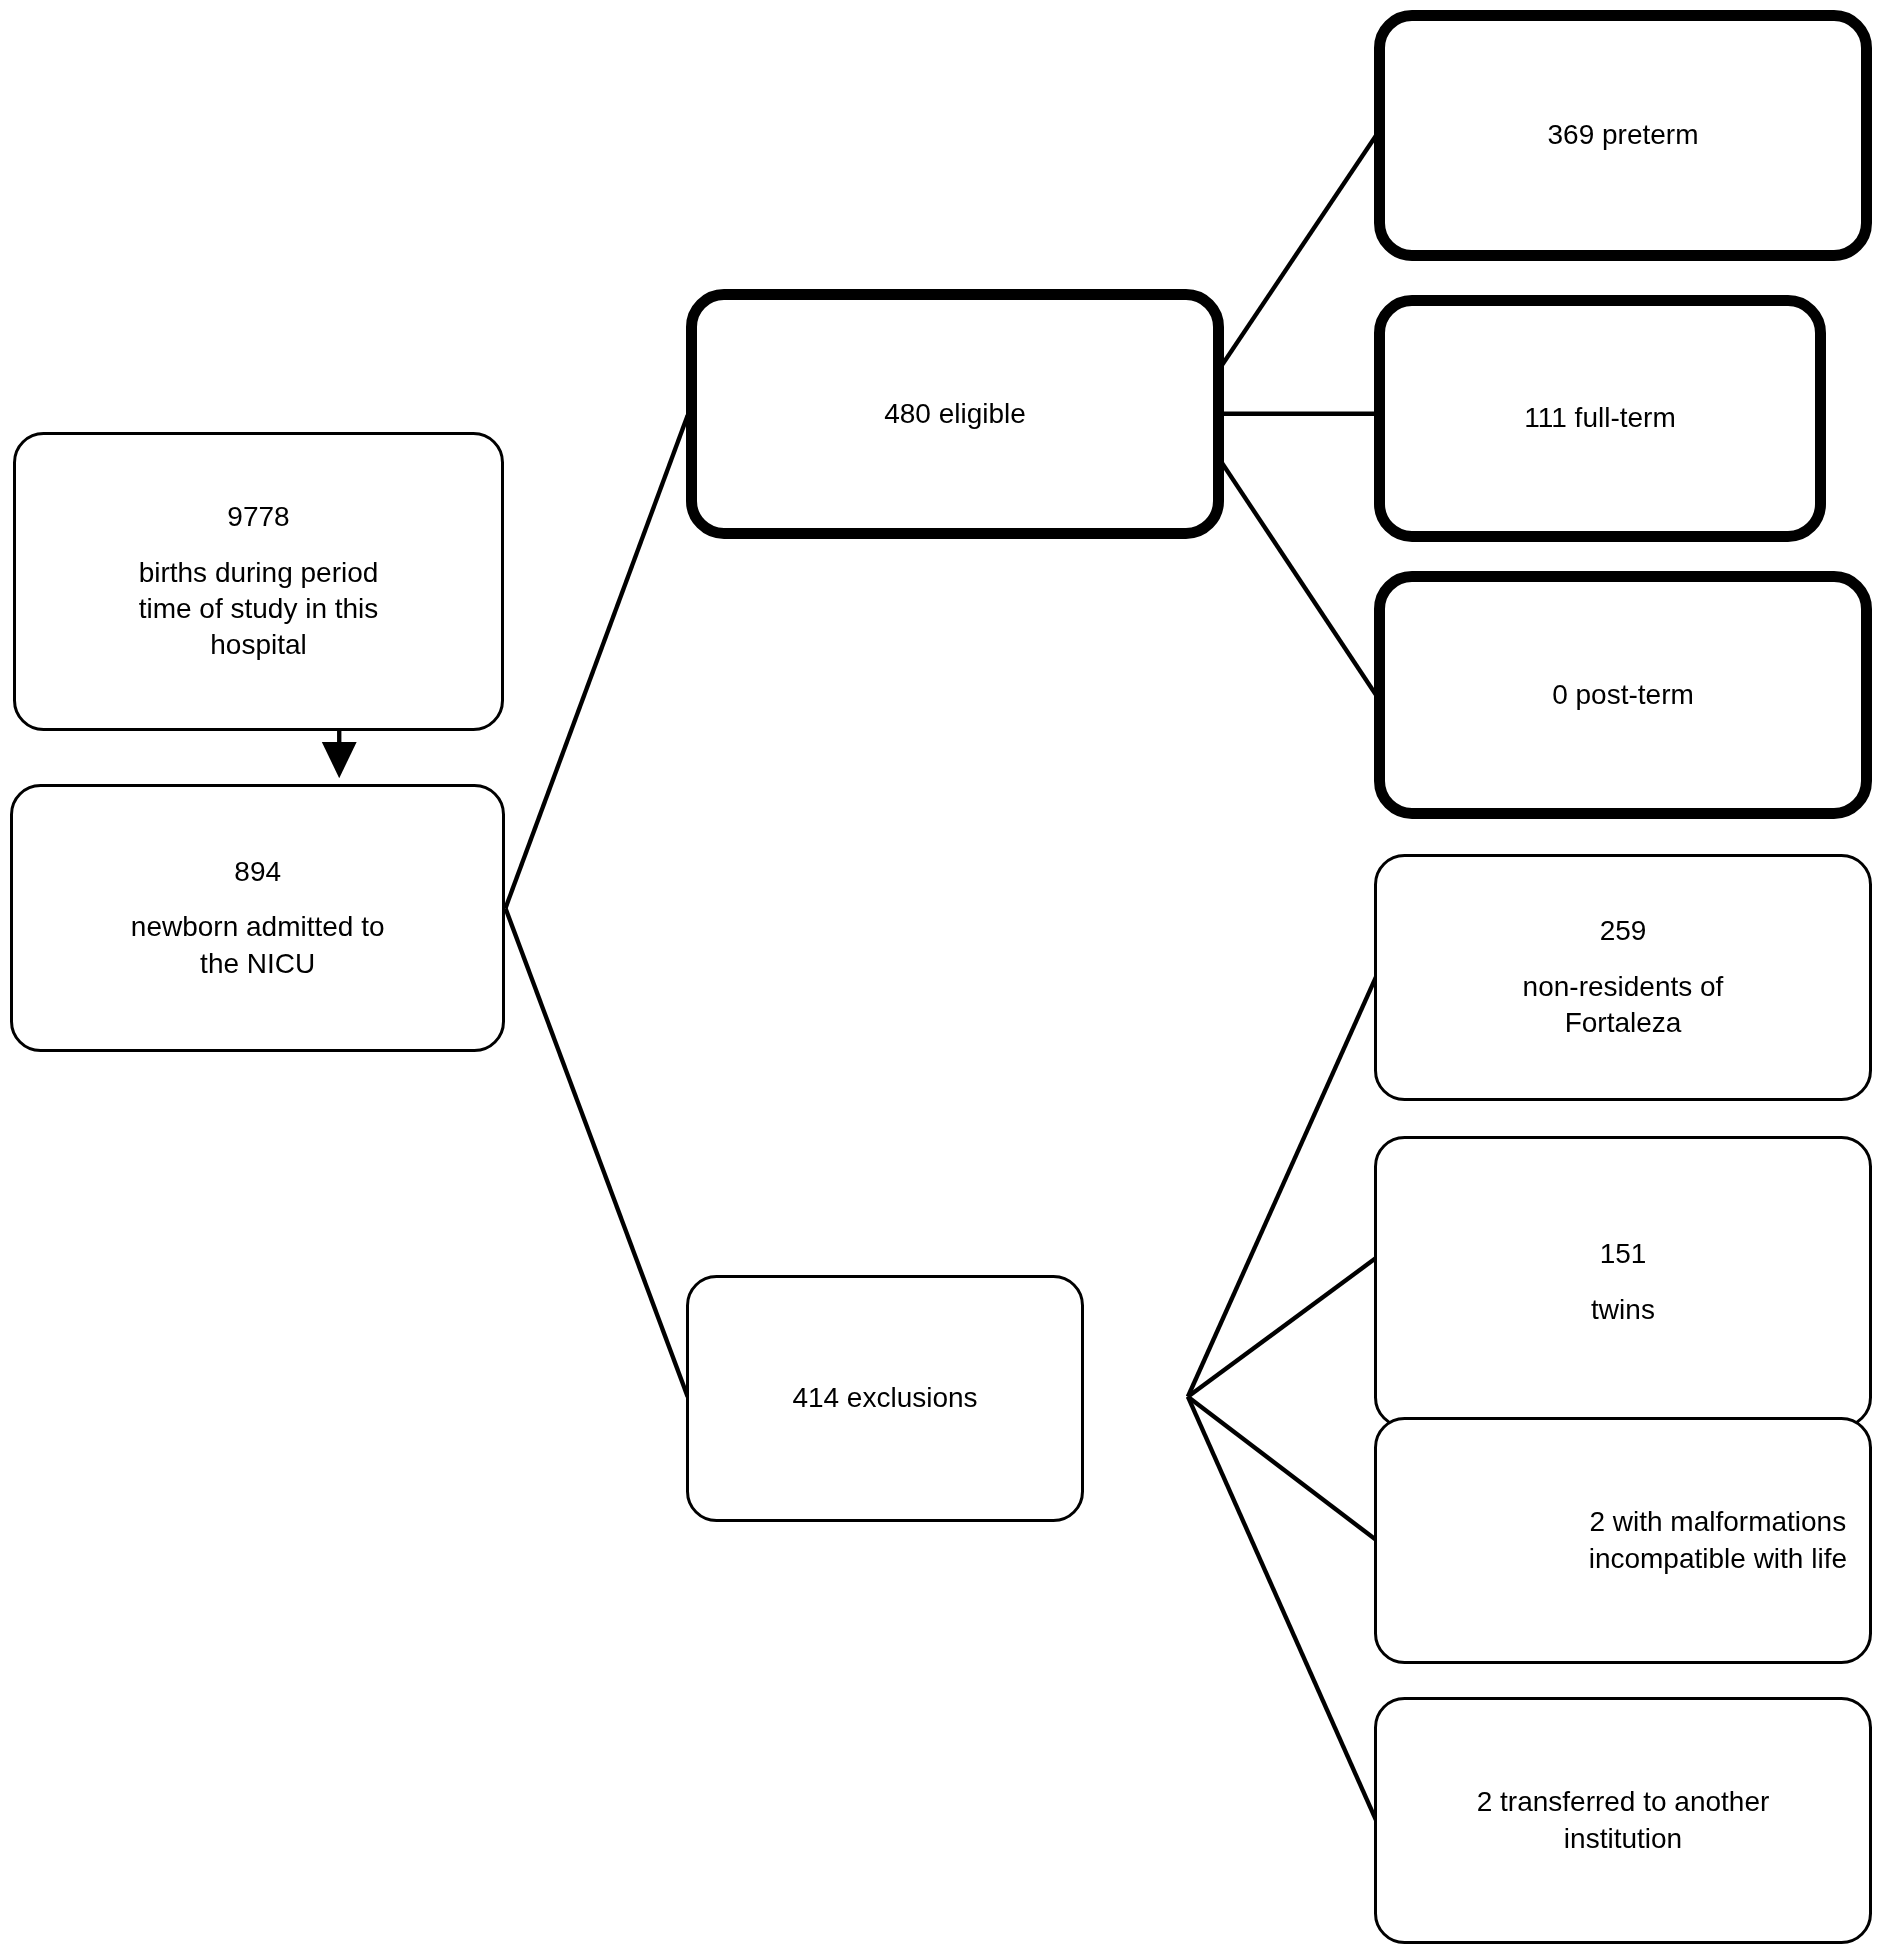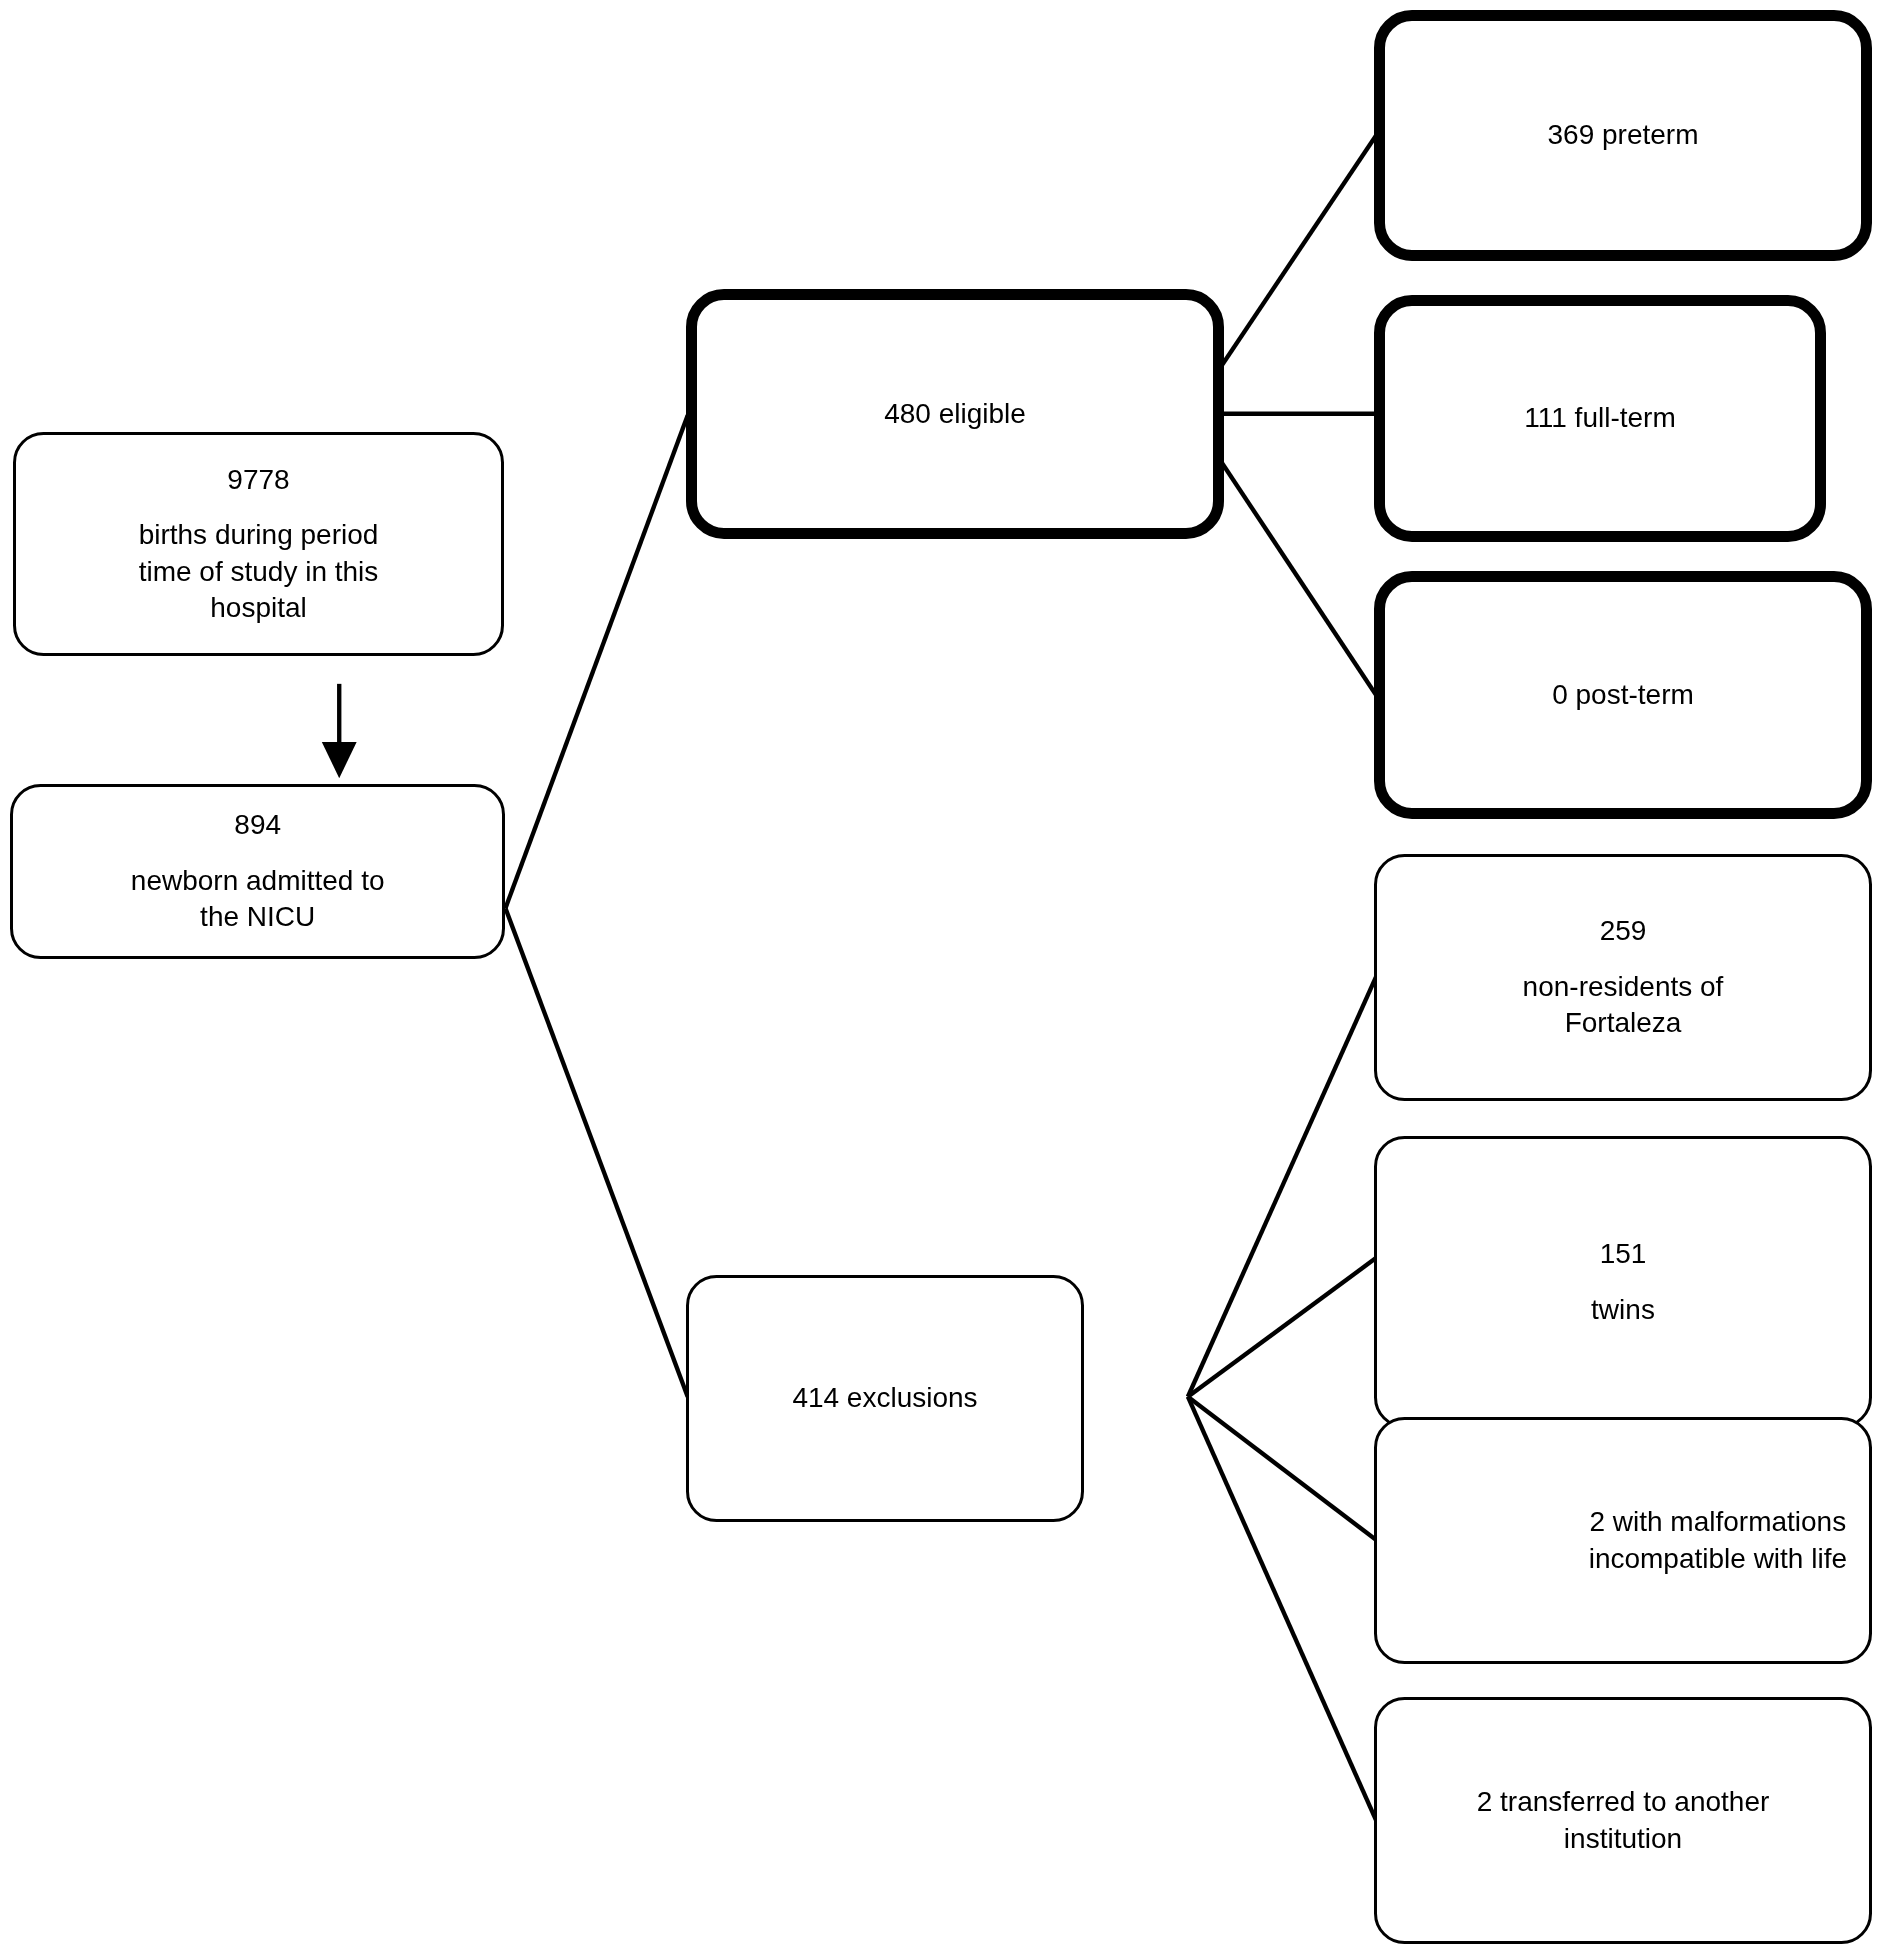--- a/index.html
+++ b/index.html
@@ -42,22 +42,22 @@
     border-radius: 38px;
   }
   .num {
     margin-bottom: 19px;
   }
   .lbl {
     white-space: pre-line;
   }
 
   
-  #box-births        { left: 13px;   top: 432px;  width: 491px; height: 224px; }
-  #box-admitted      { left: 10.2px;   top: 784px; width: 495px; height: 175px; }
+  #box-births        { left: 13px;   top: 432px;  width: 491px; height: 299px; }
+  #box-admitted      { left: 10.2px;   top: 784px; width: 495px; height: 268px; }
   #box-eligible      { left: 686px;  top: 289px;  width: 538px; height: 250px; }
   #box-exclusions    { left: 686px;  top: 1275px; width: 398px; height: 247px; }
   #box-preterm       { left: 1374px; top: 10.2px;   width: 498px; height: 251px; }
   #box-fullterm      { left: 1374px; top: 295px;  width: 452px; height: 247px; }
   #box-postterm      { left: 1374px; top: 571px;  width: 498px; height: 248px; }
   #box-nonresidents  { left: 1374px; top: 854px; width: 498px; height: 247px; }
   #box-twins         { left: 1374px; top: 1136px; width: 498px; height: 292px; }
   #box-malformations { left: 1374px; top: 1417px; width: 498px; height: 247px; align-items: flex-end; }
   #box-transferred   { left: 1374px; top: 1697px; width: 498px; height: 247px; text-align: center; }
 </style>

